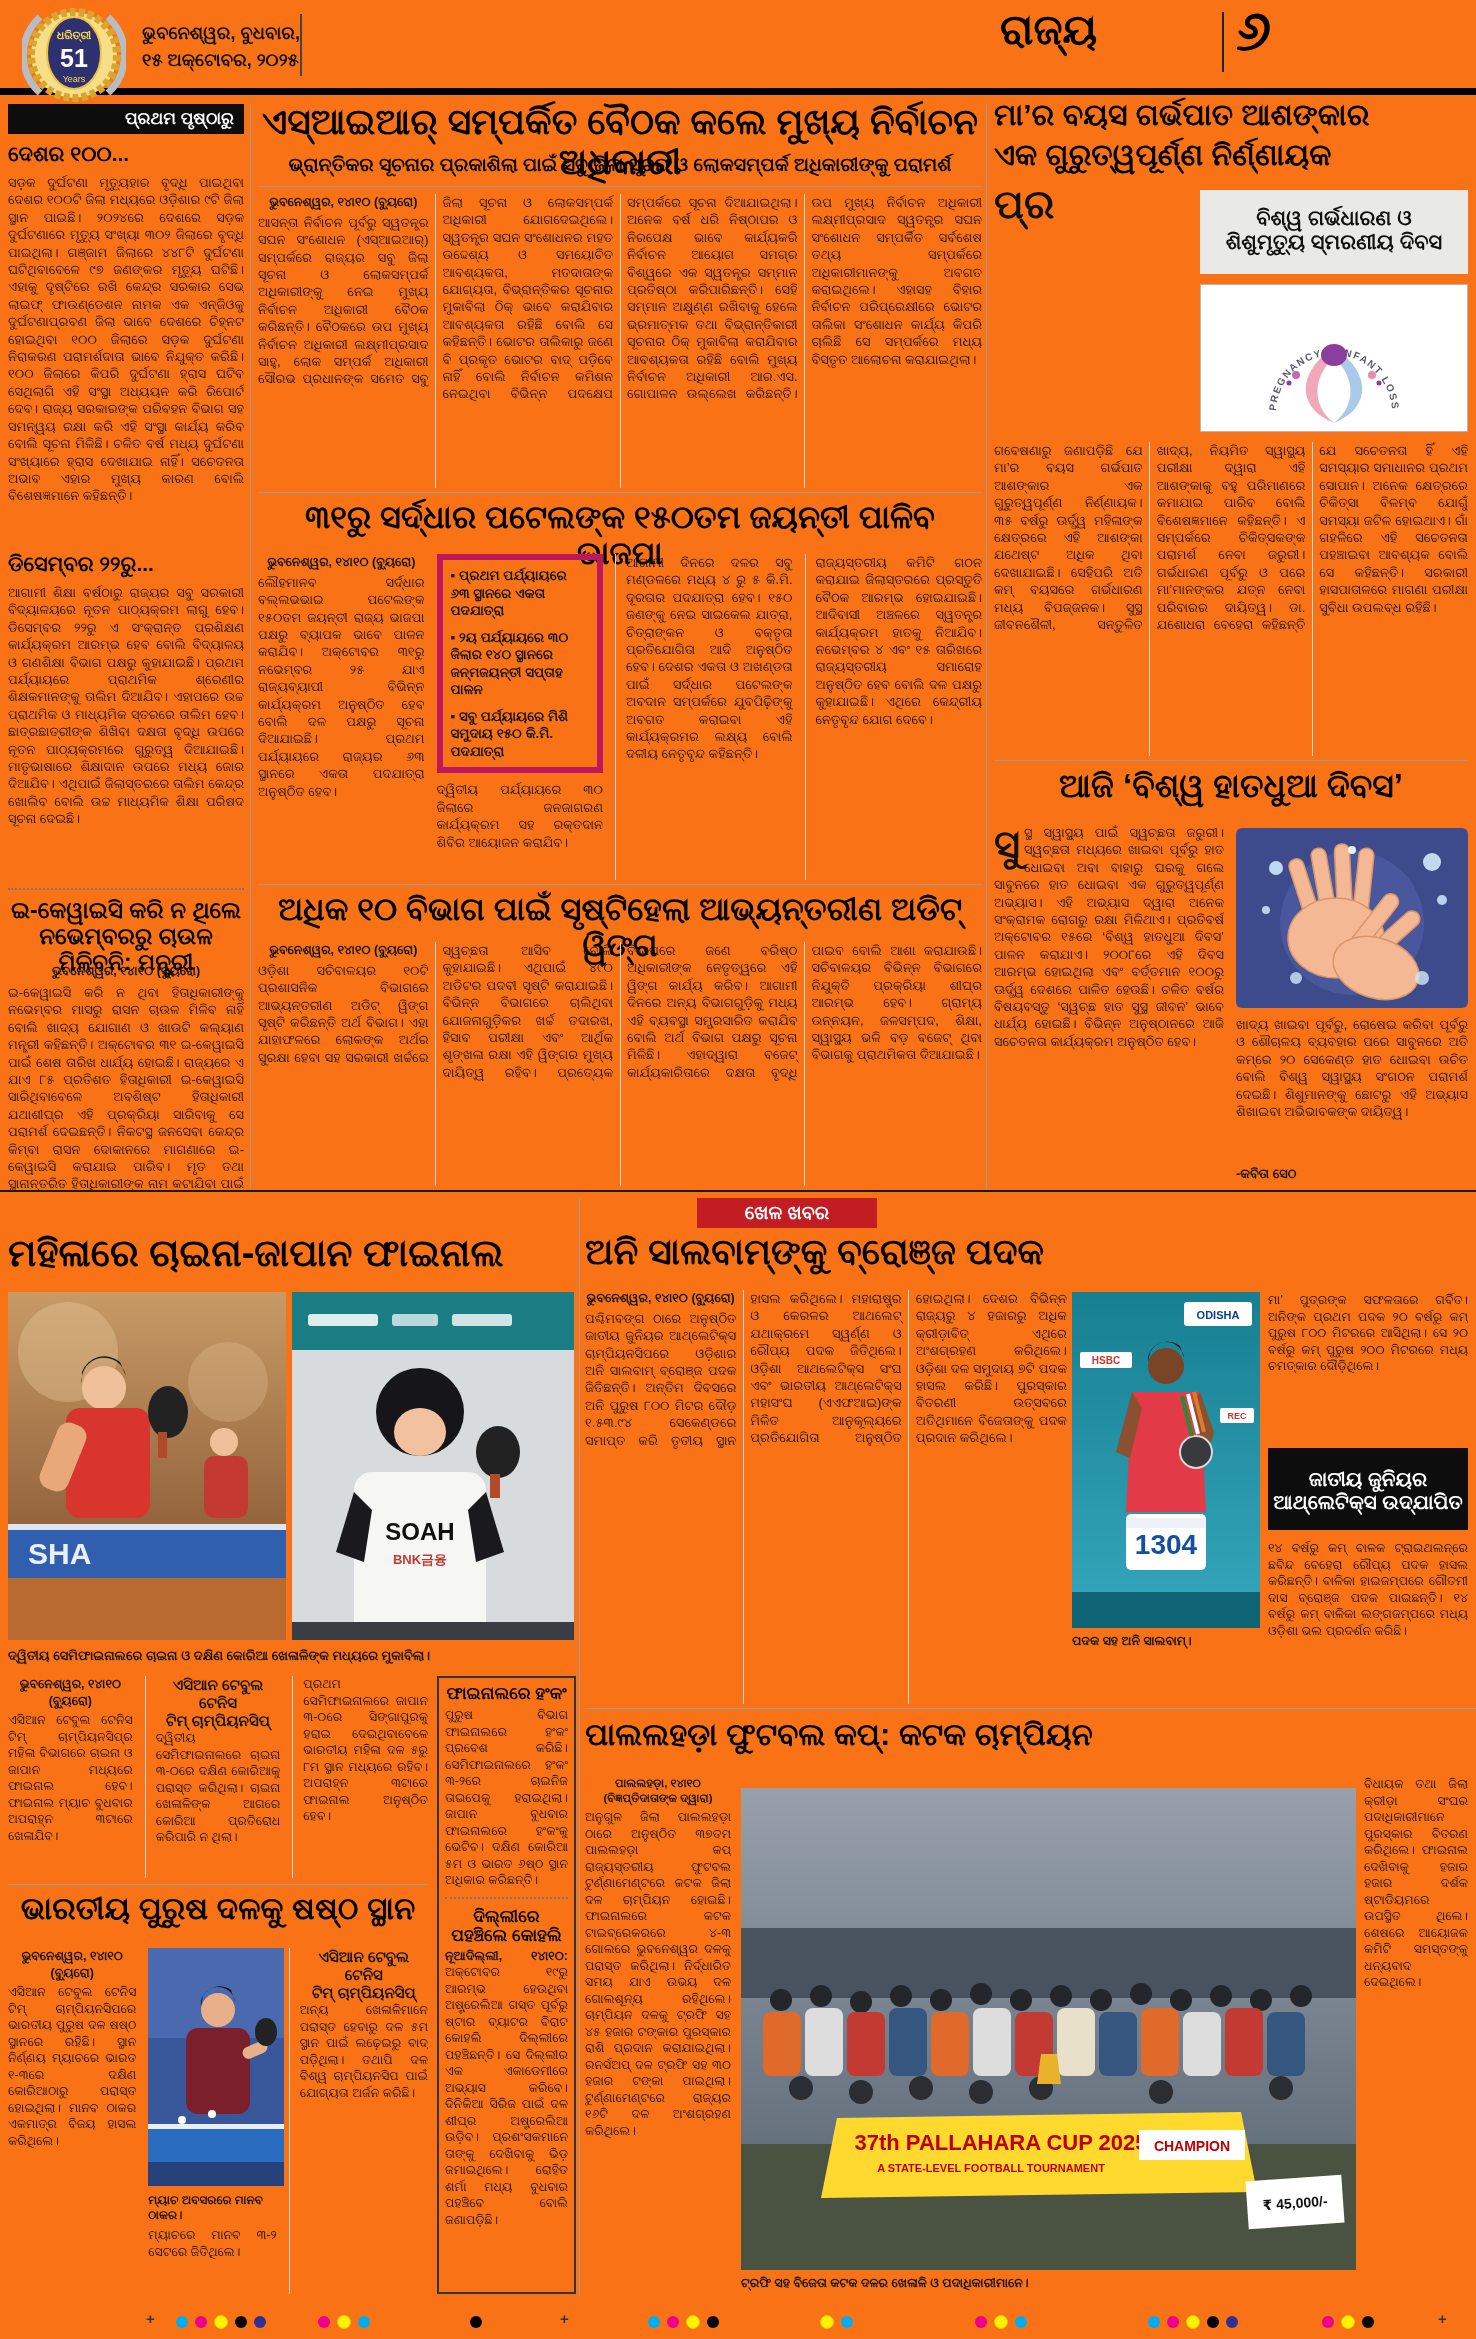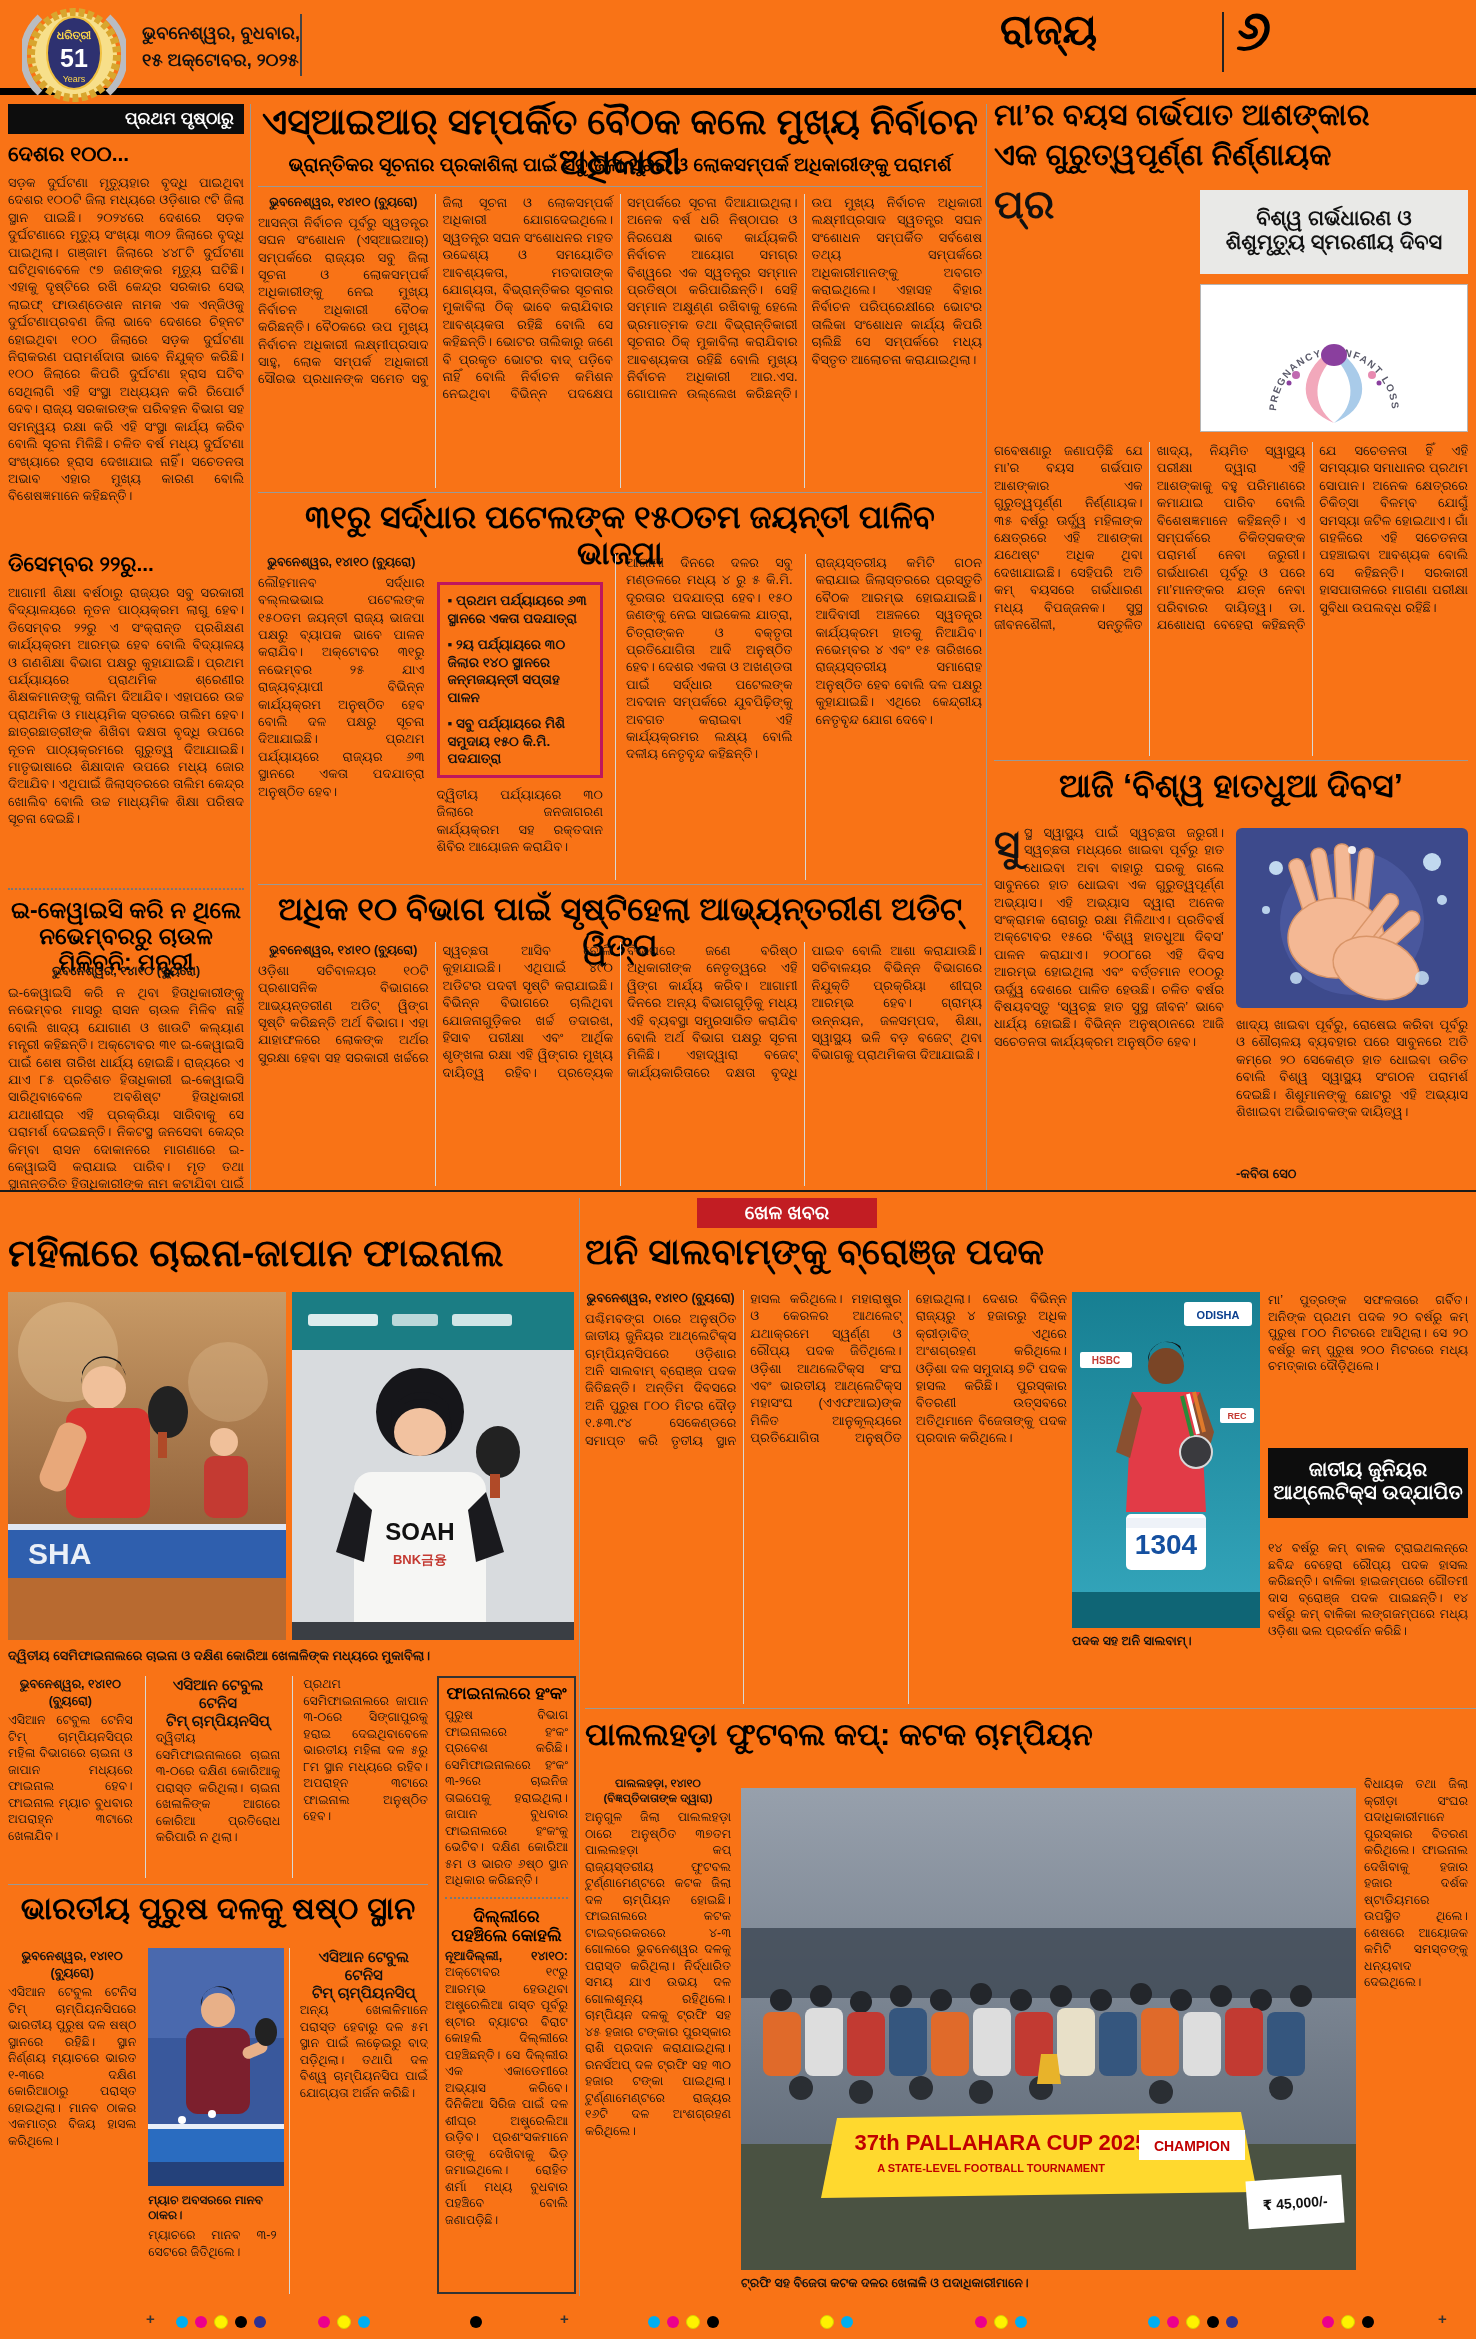--- a/index.html
+++ b/index.html
@@ -17,21 +17,21 @@
   .vr{border-left:1px solid #9a9a96;}
   .hr{border-top:1px solid #9a9a96;}
   .hr-dark{border-top:2px solid #1a1a1a;}
   .dotted{border-top:2px dotted #777;}
   .tagbar{background:#0d0d0d;color:#fff;font-weight:700;font-size:17px;line-height:30px;text-align:right;padding-right:10px;box-sizing:border-box;}
   .blackbox{background:#0d0d0d;color:#fff;font-weight:700;text-align:center;}
   .greybox{background:#e9e9e7;font-weight:700;text-align:center;}
   .redlabel{background:#c21d23;color:#fff;font-weight:700;font-size:19px;line-height:30px;text-align:center;}
   .caption{font-size:13px;font-weight:700;line-height:1.25;}
   .dropcap{float:left;font-size:40px;line-height:0.9;font-weight:700;padding:2px 4px 0 0;}
-  .boxed{border:3px solid #be185d;box-sizing:border-box;padding:7px 8px;margin-top:28px;}
+  .boxed{border:6px solid #be185d;box-sizing:border-box;padding:7px 8px;}
   .bullet-item{font-size:13.5px;font-weight:700;line-height:1.3;margin-bottom:9px;text-align:left;}
   .bullet-item:before{content:"▪ ";}
   .flexrow{display:flex;gap:12px;}
   .flexcol{flex:1;min-width:0;}
   .signoff{font-weight:700;font-size:13px;}
   .dot{display:inline-block;width:12px;height:12px;border-radius:50%;margin-right:7px;vertical-align:middle;}
   .dc{background:#00aeef}.dm{background:#ec008c}.dy{background:#fff200;border:1px solid #d8cf00}.dk{background:#000}.dn{background:#2e3192}
   .plusmark{font-size:15px;color:#333;font-weight:700;}
 </style>
 </head>
@@ -301,21 +301,21 @@
     <path d="M110,104 l10,40" stroke="#2a8a3a" stroke-width="4"></path>
       <path d="M116,102 l10,40" stroke="#ffffff" stroke-width="4"></path>
       <path d="M122,100 l10,40" stroke="#e07a2a" stroke-width="4"></path>
     <rect x="54" y="222" width="80" height="56" rx="5" fill="#ffffff"></rect>
     <text x="94" y="262" text-anchor="middle" font-size="28" font-weight="bold" fill="#1550a0">1304</text>
     <rect x="54" y="226" width="80" height="10" fill="#eef2f8"></rect>
     <rect x="0" y="300" width="188" height="36" fill="#0f6575"></rect>
   </svg>
   <div class="abs caption" style="left:1072px;top:1634px;width:188px;font-size:12.5px">ପଦକ ସହ ଅନି ସାଲବାମ୍।</div>
   <div class="abs small-txt" style="left:1268px;top:1292px;width:200px;height:148px">ମା’ ପୁତ୍ରଙ୍କ ସଫଳତାରେ ଗର୍ବିତ। ଅନିଙ୍କ ପ୍ରଥମ ପଦକ ୨୦ ବର୍ଷରୁ କମ୍ ପୁରୁଷ ୮୦୦ ମିଟରରେ ଆସିଥିଲା। ସେ ୨୦ ବର୍ଷରୁ କମ୍ ପୁରୁଷ ୨୦୦ ମିଟରରେ ମଧ୍ୟ ଚମତ୍କାର ଦୌଡ଼ିଥିଲେ।</div>
-  <div class="abs blackbox" style="left:1268px;top:1448px;width:200px;height:70px;font-size:20px;padding-top:10px;box-sizing:border-box">
+  <div class="abs blackbox" style="left:1268px;top:1448px;width:200px;height:82px;font-size:20px;padding-top:20px;box-sizing:border-box">
     <div>ଜାତୀୟ ଜୁନିୟର</div>
     <div>ଆଥ୍‌ଲେଟିକ୍ସ ଉଦ୍‌ଯାପିତ</div>
   </div>
   <div class="abs small-txt" style="left:1268px;top:1540px;width:200px;height:164px">୧୪ ବର୍ଷରୁ କମ୍ ବାଳକ ଟ୍ରାଇଥଲନ୍‌ରେ ଛବିନ୍ଦ ବେହେରା ରୌପ୍ୟ ପଦକ ହାସଲ କରିଛନ୍ତି। ବାଳିକା ହାଇଜମ୍ପରେ ଗୌତମୀ ଦାସ ବ୍ରୋଞ୍ଜ ପଦକ ପାଇଛନ୍ତି। ୧୪ ବର୍ଷରୁ କମ୍ ବାଳିକା ଲଙ୍ଗଜମ୍ପରେ ମଧ୍ୟ ଓଡ଼ିଶା ଭଲ ପ୍ରଦର୍ଶନ କରିଛି।</div>
 
   <div class="abs hr" style="left:585px;top:1708px;width:891px"></div>
   <div class="abs hl" style="left:585px;top:1718px;width:560px;font-size:31px">ପାଲଲହଡ଼ା ଫୁଟବଲ କପ୍‌: କଟକ ଚାମ୍ପିୟନ</div>
   <div class="abs small-txt" style="left:585px;top:1776px;width:146px;height:516px">
     <span class="byline" style="font-size:11.5px">ପାଲଲହଡ଼ା, ୧୪ା୧୦ (ବିଜ୍ଞପ୍ତିଦାତାଙ୍କ ଦ୍ୱାରା)</span>
     <span>ଅନୁଗୁଳ ଜିଲା ପାଲଲହଡ଼ା ଠାରେ ଅନୁଷ୍ଠିତ ୩୭ତମ ପାଲଲହଡ଼ା କପ୍ ରାଜ୍ୟସ୍ତରୀୟ ଫୁଟବଲ ଟୁର୍ଣ୍ଣାମେଣ୍ଟରେ କଟକ ଜିଲା ଦଳ ଚାମ୍ପିୟନ ହୋଇଛି। ଫାଇନାଲରେ କଟକ ଟାଇବ୍ରେକରରେ ୪-୩ ଗୋଲରେ ଭୁବନେଶ୍ୱର ଦଳକୁ ପରାସ୍ତ କରିଥିଲା। ନିର୍ଦ୍ଧାରିତ ସମୟ ଯାଏ ଉଭୟ ଦଳ ଗୋଲଶୂନ୍ୟ ରହିଥିଲେ। ଚାମ୍ପିୟନ ଦଳକୁ ଟ୍ରଫି ସହ ୪୫ ହଜାର ଟଙ୍କାର ପୁରସ୍କାର ରାଶି ପ୍ରଦାନ କରାଯାଇଥିଲା। ରନର୍ସଅପ୍ ଦଳ ଟ୍ରଫି ସହ ୩୦ ହଜାର ଟଙ୍କା ପାଇଥିଲା। ଟୁର୍ଣ୍ଣାମେଣ୍ଟରେ ରାଜ୍ୟର ୧୬ଟି ଦଳ ଅଂଶଗ୍ରହଣ କରିଥିଲେ।</span>

